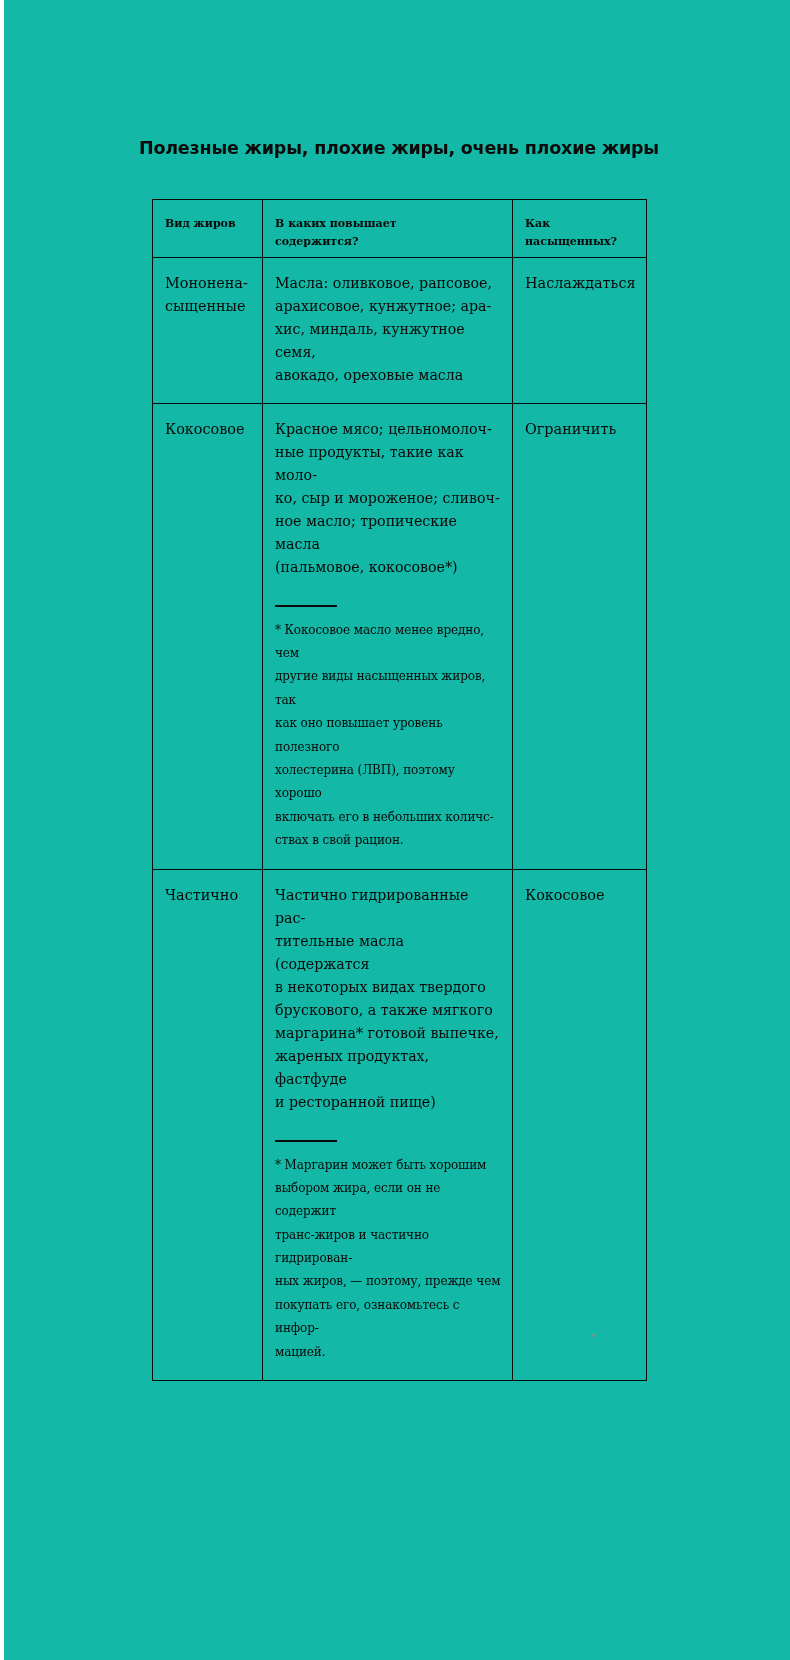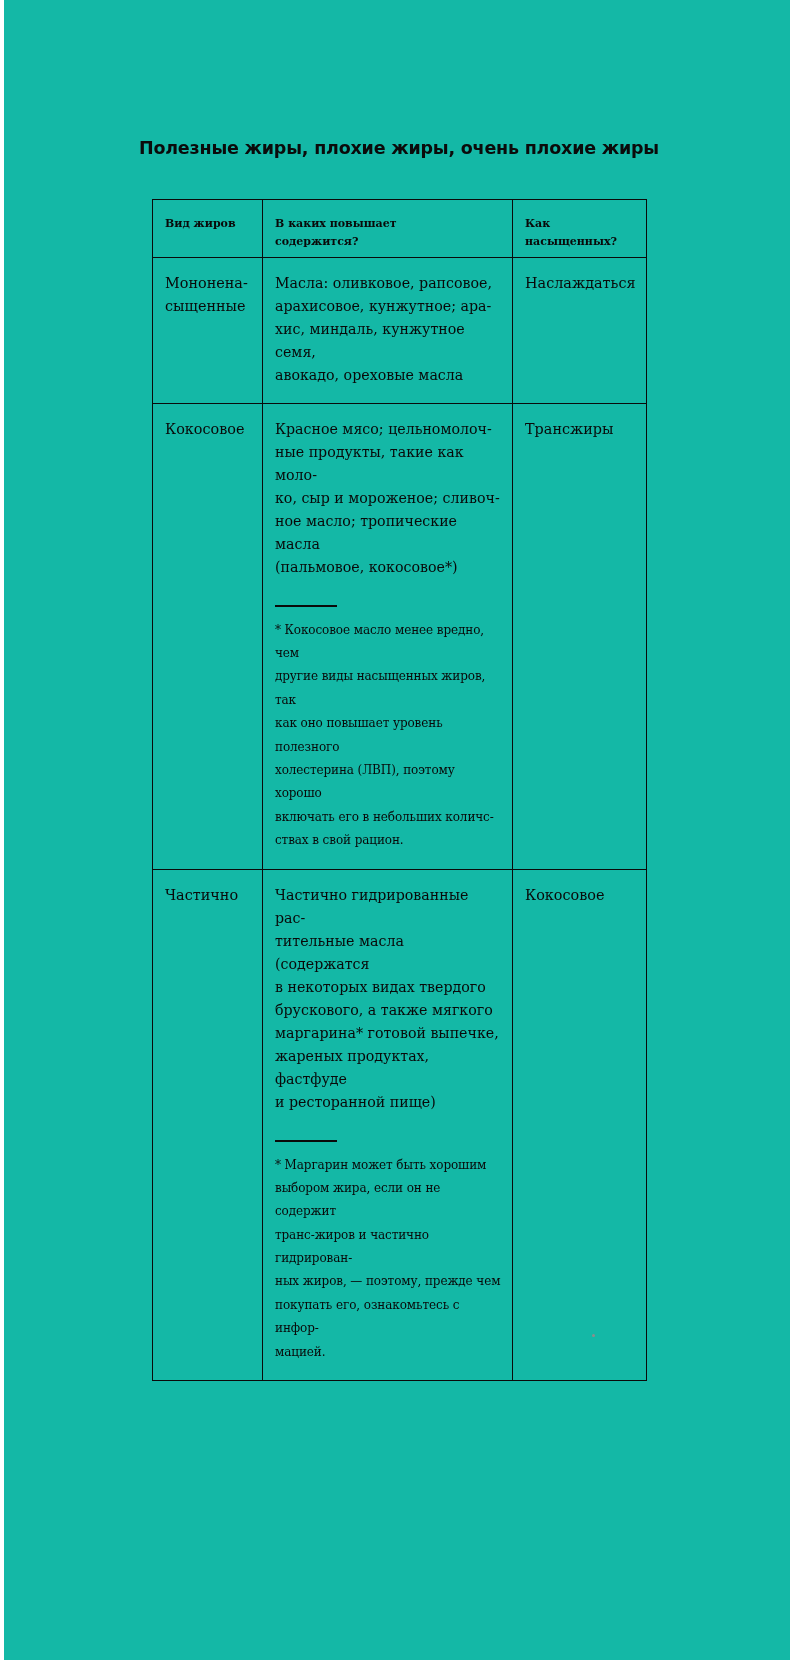--- a/index.html
+++ b/index.html
@@ -138,21 +138,21 @@
           <div class="footnote-wrap">
             <div class="footnote-rule"></div>
             <div class="footnote-text">* Кокосовое масло менее вредно, чем
 другие виды насыщенных жиров, так
 как оно повышает уровень полезного
 холестерина (ЛВП), поэтому хорошо
 включать его в небольших количс-
 ствах в свой рацион.</div>
           </div>
         </td>
-        <td class="use-cell"><span class="cell-text">Трансжиры</span></td>
+        <td class="use-cell"><span class="cell-text">Ограничить</span></td>
       </tr>
 
       <tr>
         <td class="type-cell"><span class="cell-text">Частично</span></td>
         <td>
           <span class="cell-text">Частично гидрированные рас-
 тительные масла (содержатся
 в некоторых видах твердого
 брускового, а также мягкого
 маргарина* готовой выпечке,

